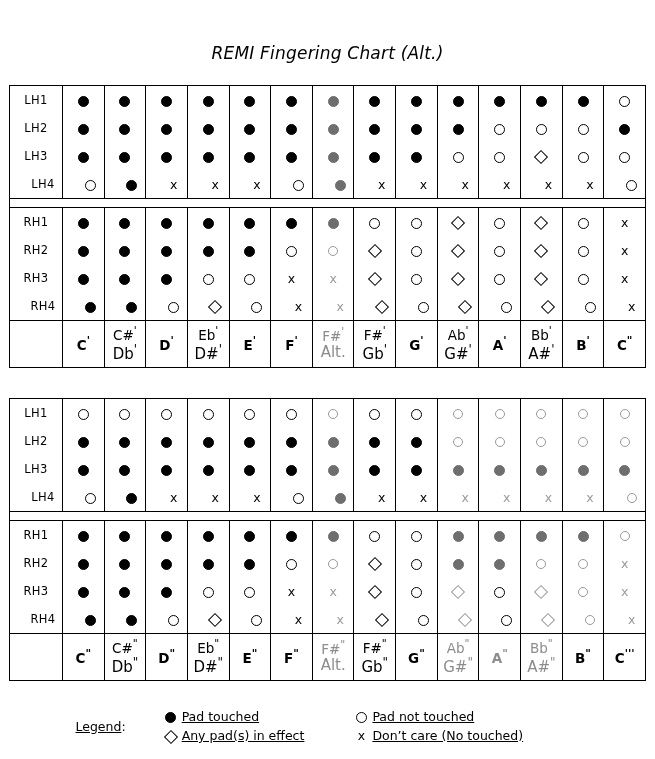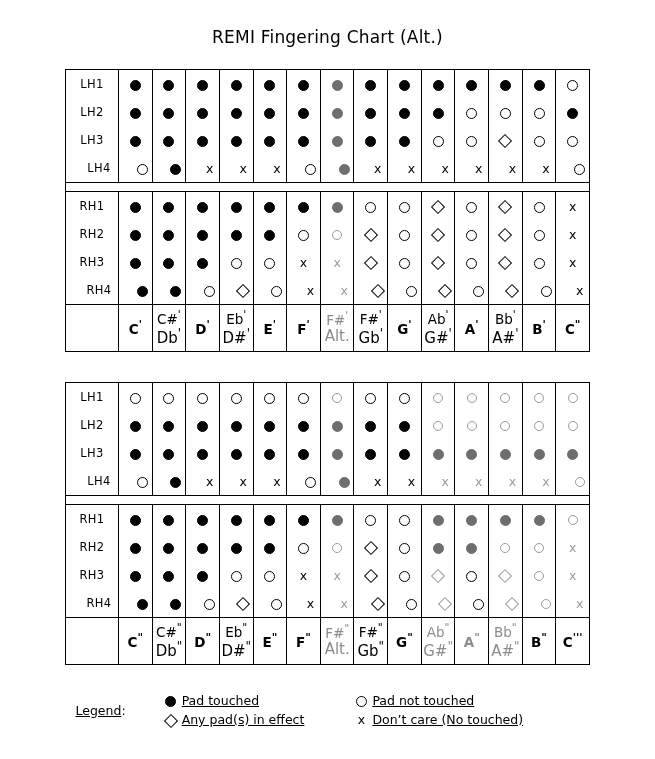--- a/index.html
+++ b/index.html
@@ -14,27 +14,28 @@
     color: #000000;
     position: relative;
     overflow: hidden;
   }
 
   .page-title {
     text-align: center;
     font-size: 17px;
     font-family: "DejaVu Sans", sans-serif;
     font-weight: normal;
-    margin: 0;
+    margin: 16px;
     padding-top: 27px;
     letter-spacing: 0.2px;
+    font-style: italic;
   }
 
   .chart-block {
-    width: 525px;
+    width: 637px;
     margin: 0 auto;
     border: 1.5px solid #000;
     border-collapse: collapse;
     table-layout: fixed;
     background: #fff;
   }
   #chart-1 { margin-top: 22px; }
   #chart-2 { margin-top: 30px; }
 
   .chart-block td {

